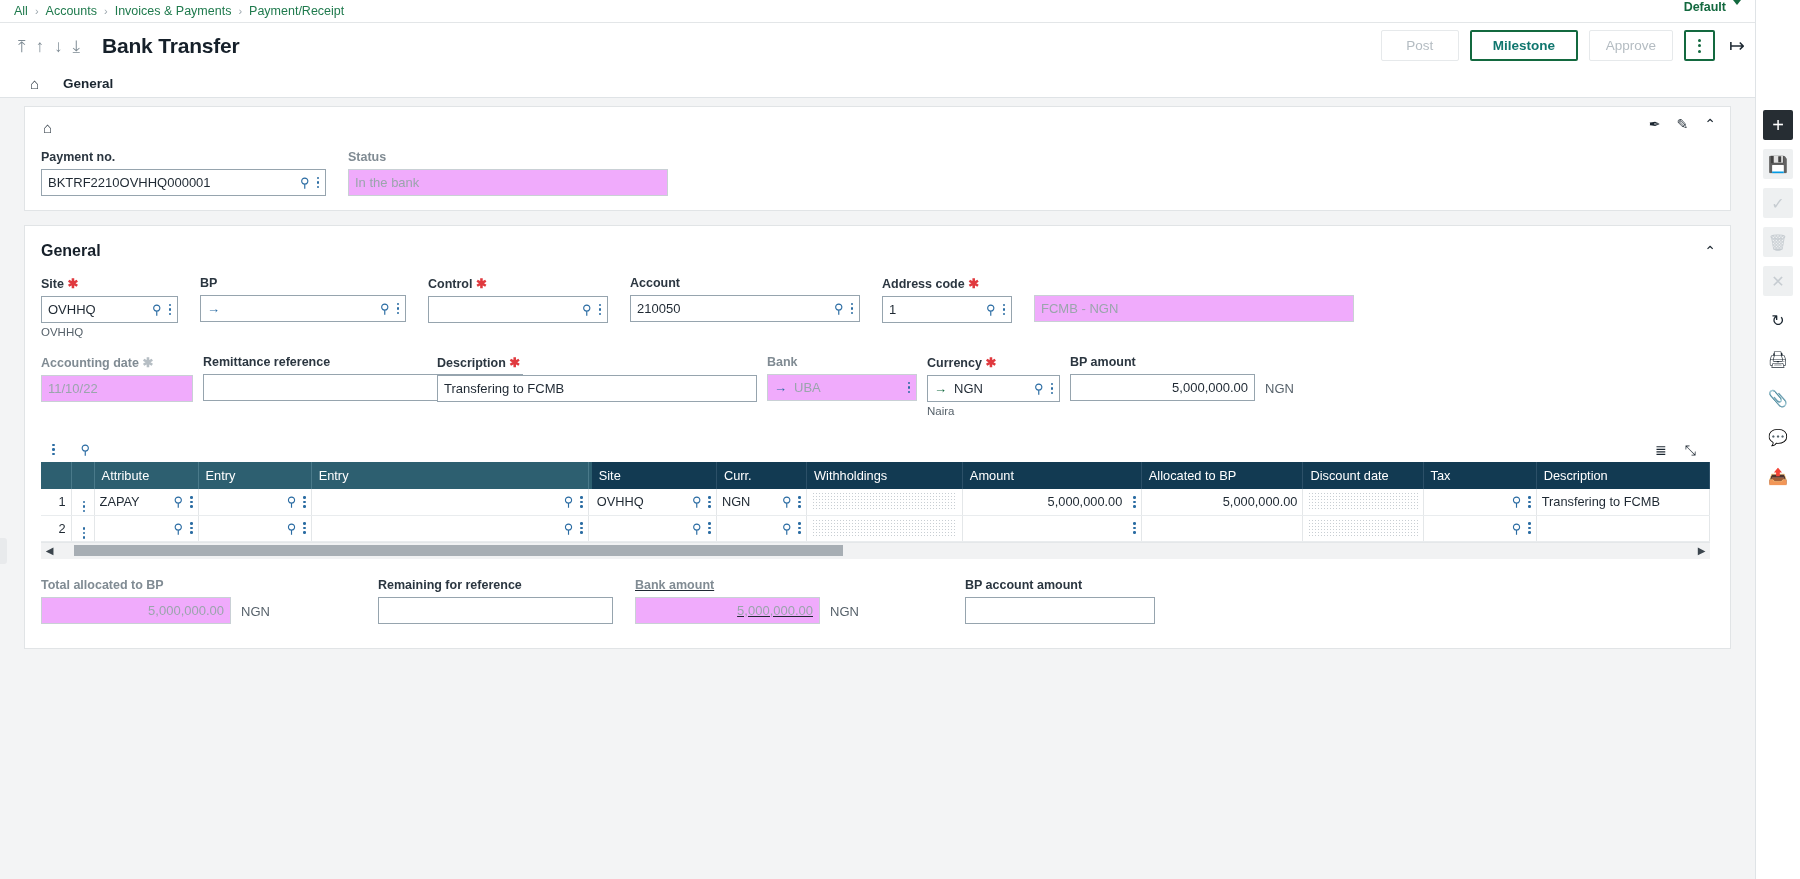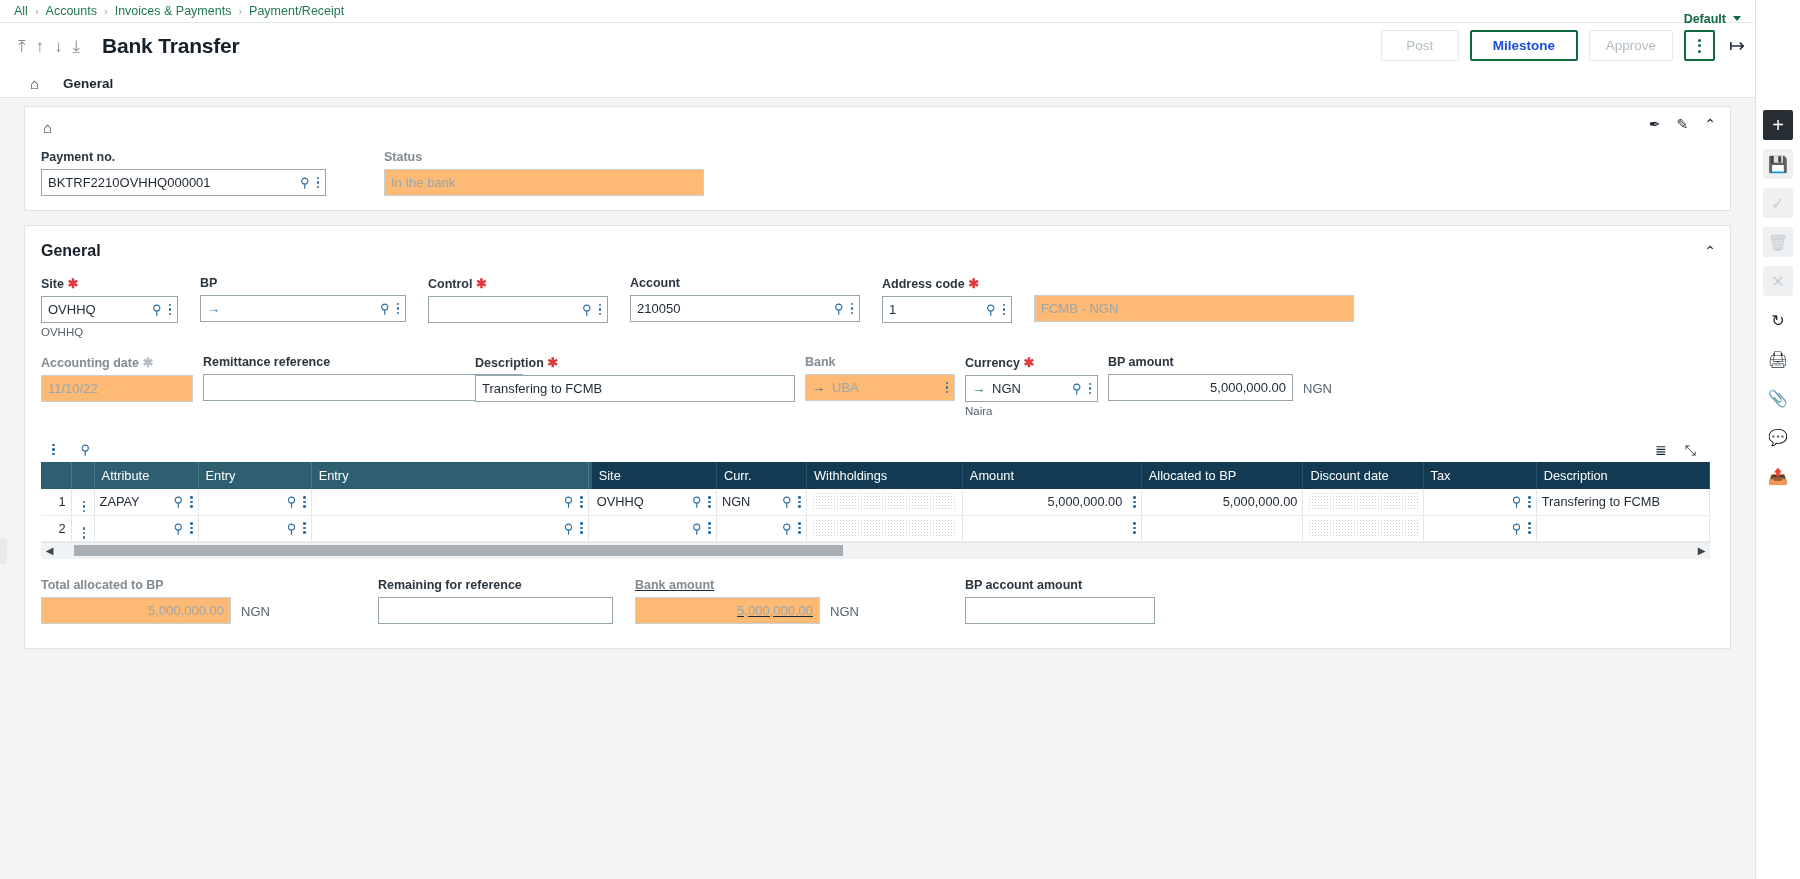--- a/index.html
+++ b/index.html
@@ -17,21 +17,21 @@
   .breadcrumb-bar {
     position: absolute; left: 0; top: 0; width: 1755px; height: 23px;
     display: flex; align-items: center; padding-left: 14px;
     border-bottom: 1px solid #e3e6e8; background: #fff;
   }
   .crumb { color: #1f7a4d; font-size: 12.5px; cursor: pointer; }
   .crumb.last { color: #1f7a4d; }
   .crumb-sep { color: #9aa5ac; margin: 0 7px; font-size: 11px; }
   .default-box {
     position: absolute; right: 14px; top: 0; height: 37px;
-    display: flex; align-items: center; gap: 7px;
+    display: flex; gap: 7px;
   }
   .default-label { color: #13693f; font-weight: bold; font-size: 12.5px; }
   .caret-down { width: 0; height: 0; border-left: 4.5px solid transparent;
     border-right: 4.5px solid transparent; border-top: 5px solid #13693f; }
 
   
   .title-bar {
     position: absolute; left: 0; top: 23px; width: 1755px; height: 46px;
     display: flex; align-items: center; padding-left: 18px; background: #fff;
   }
@@ -45,21 +45,21 @@
     position: absolute; right: 10px; top: 7px; display: flex; align-items: center; gap: 11px;
   }
   .btn {
     height: 31px; min-width: 78px; padding: 0 16px; background: #fff;
     border: 1px solid #dfe3e6; border-radius: 2px; font-size: 13.5px;
     display: flex; align-items: center; justify-content: center;
     font-family: "Liberation Sans", sans-serif;
   }
   .btn.disabled { color: #b4bcc2; border-color: #e6e9eb; cursor: default; }
   .btn.primary-outline {
-    border: 2px solid #13693f; color: #1d4ed8; font-weight: bold; min-width: 108px;
+    border: 2px solid #13693f; color: #0f766e; font-weight: bold; min-width: 108px;
     cursor: pointer;
   }
   .btn.kebab {
     border: 2px solid #13693f; min-width: 0; width: 31px; padding: 0; cursor: pointer;
   }
   .kebab-dots { display: flex; flex-direction: column; gap: 2.5px; align-items: center; }
   .kebab-dots i { width: 3px; height: 3px; background: #13693f; border-radius: 50%; display: block; }
   .logout-icon { font-size: 19px; color: #1b2630; margin-left: 3px; cursor: pointer; line-height: 1; }
 
   
@@ -97,21 +97,21 @@
     white-space: nowrap;
   }
   .field-label.muted { font-weight: bold; color: #808b93; }
   .req { color: #e0393e; font-size: 13px; }
   .req.muted { color: #b6bec4; }
   .field { position: relative; }
   .ctrl {
     height: 27px; border: 1px solid #96a4ae; background: #fff; display: flex;
     align-items: center; padding: 0 6px; font-size: 13px; color: #1f2933;
   }
-  .ctrl.disabled { border-color: #c9d0d5; color: #9aa5ac; background: #fdba74; }
+  .ctrl.disabled { border-color: #c9d0d5; color: #9aa5ac; background: #f0abfc; }
   .ctrl input {
     border: 0; outline: 0; background: transparent; font-family: "Liberation Sans", sans-serif;
     font-size: 13px; color: #1f2933; width: 100%; padding: 0;
   }
   .ctrl input::placeholder { color: #9aa5ac; }
   .ctrl input.num { text-align: right; }
   .ctrl .arrow-in { color: #2b6ca3; font-size: 13px; margin-right: 7px; }
   .ctrl .arrow-in.green { color: #13693f; }
   .mag {
     color: #2b6ca3; font-size: 13px; margin-left: auto; padding: 0 4px; cursor: pointer;
@@ -244,21 +244,21 @@
         <div class="ctrl">
           <input value="BKTRF2210OVHHQ000001" style="">
           <span class="mag">⚲</span>
           <span class="vdots">
               <i></i>
               <i></i>
               <i></i>
             </span>
         </div>
       </div>
-      <div class="field" style="width:320px;margin-left:36px;">
+      <div class="field" style="width:320px;">
         <div class="field-label muted">Status</div>
         <div class="ctrl disabled">
           <input readonly="" placeholder="In the bank" style="">
         </div>
       </div>
     </div>
   </div>
 
   <div class="card" style="margin-top:14px; height:424px;">
     <div class="card-top-icons" style="top:18px;">
@@ -362,21 +362,21 @@
         </div>
       </div>
 
       <div class="field" style="width:160px;">
         <div class="field-label">Remittance reference</div>
         <div class="ctrl" style="width:320px;">
           <input value="" style="">
         </div>
       </div>
 
-      <div class="field" style="width:320px; margin-left:102px;">
+      <div class="field" style="width:320px; margin-left:64px;">
         <div class="field-label">
           <span>Description</span>
           <span class="req">✱</span>
         </div>
         <div class="ctrl">
           <input value="Transfering to FCMB" style="">
         </div>
       </div>
 
       <div class="field" style="width:150px;">

